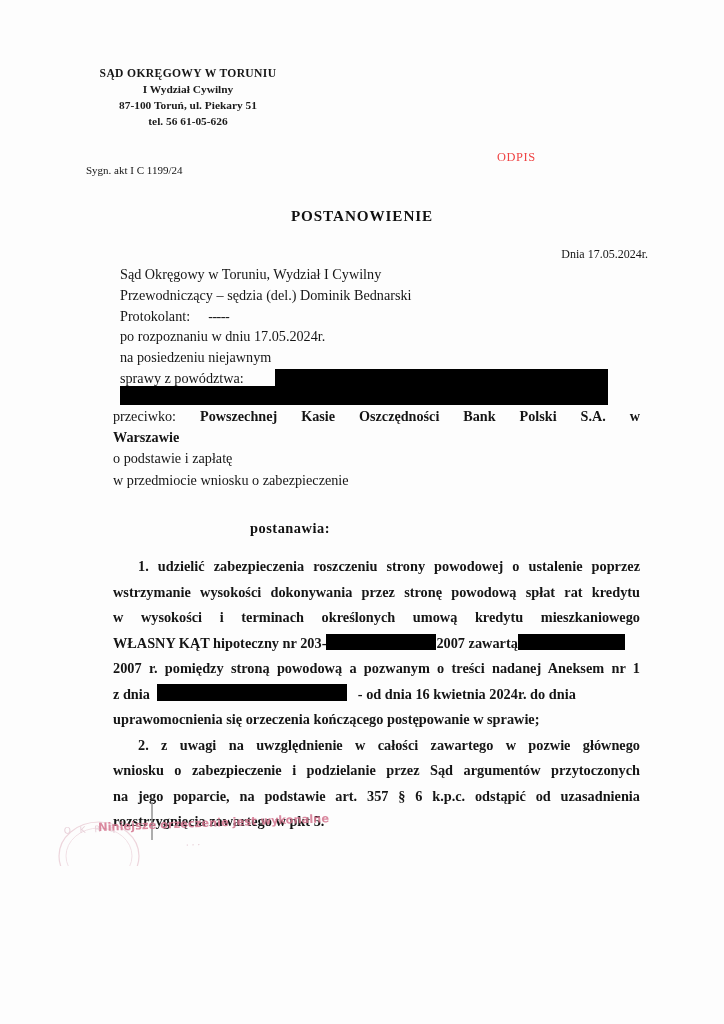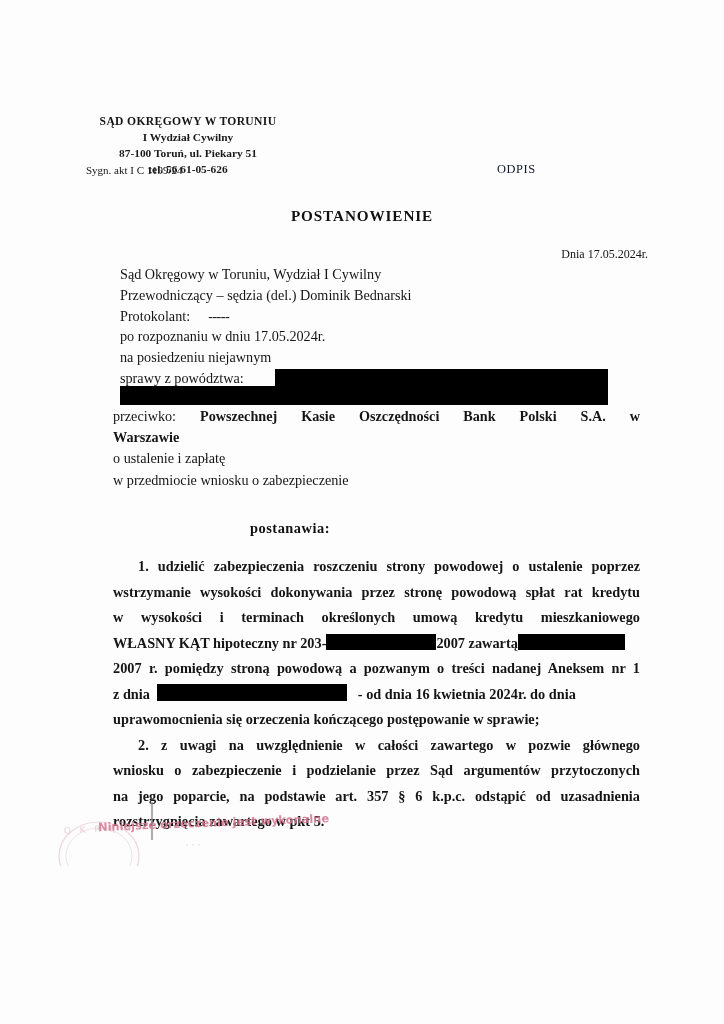--- a/index.html
+++ b/index.html
@@ -20,21 +20,20 @@
   }
 
   
   .court-header {
     position: absolute;
     left: 72px;
     top: 66px;
     width: 232px;
     text-align: center;
     line-height: 1.30;
-    margin-top: 48px;
   }
   .court-header .line1 {
     font-size: 11.6px;
     font-weight: bold;
     letter-spacing: 0.35px;
     color: #161616;
   }
   .court-header .line2,
   .court-header .line3,
   .court-header .line4 {
@@ -43,24 +42,24 @@
     color: #1b1b1b;
   }
   .court-header .line2 { margin-top: 1px; }
   .court-header .line3 { margin-top: 1px; }
   .court-header .line4 { margin-top: 1px; }
 
   
   .odpis {
     position: absolute;
     left: 497px;
-    top: 162px;
+    top: 150px;
     font-size: 12.4px;
     letter-spacing: 0.6px;
-    color: #0f172a;
+    color: #ef4444;
   }
 
   
   .case-no {
     position: absolute;
     left: 86px;
     top: 164px;
     font-size: 11px;
     color: #151515;
   }
@@ -282,21 +281,21 @@
       <span class="redact-bar bar-a2"></span>
     </div>
   </div>
 
   <div class="defendant">
     <span class="ln1"><span>przeciwko:</span> <b>Powszechnej Kasie Oszczędności Bank Polski S.A. w</b></span>
     <span class="ln2">Warszawie</span>
   </div>
 
   <div class="claims">
-    <div>o ustalenie i zapłatę</div>
+    <div>o podstawie i zapłatę</div>
     <div>w przedmiocie wniosku o zabezpieczenie</div>
   </div>
 
   <div class="postanawia">postanawia:</div>
 
   <div class="body">
 
     <p>
       <span class="jline first">1. udzielić zabezpieczenia roszczeniu strony powodowej o ustalenie poprzez</span>
       <span class="jline">wstrzymanie wysokości dokonywania przez stronę powodową spłat rat kredytu</span>

